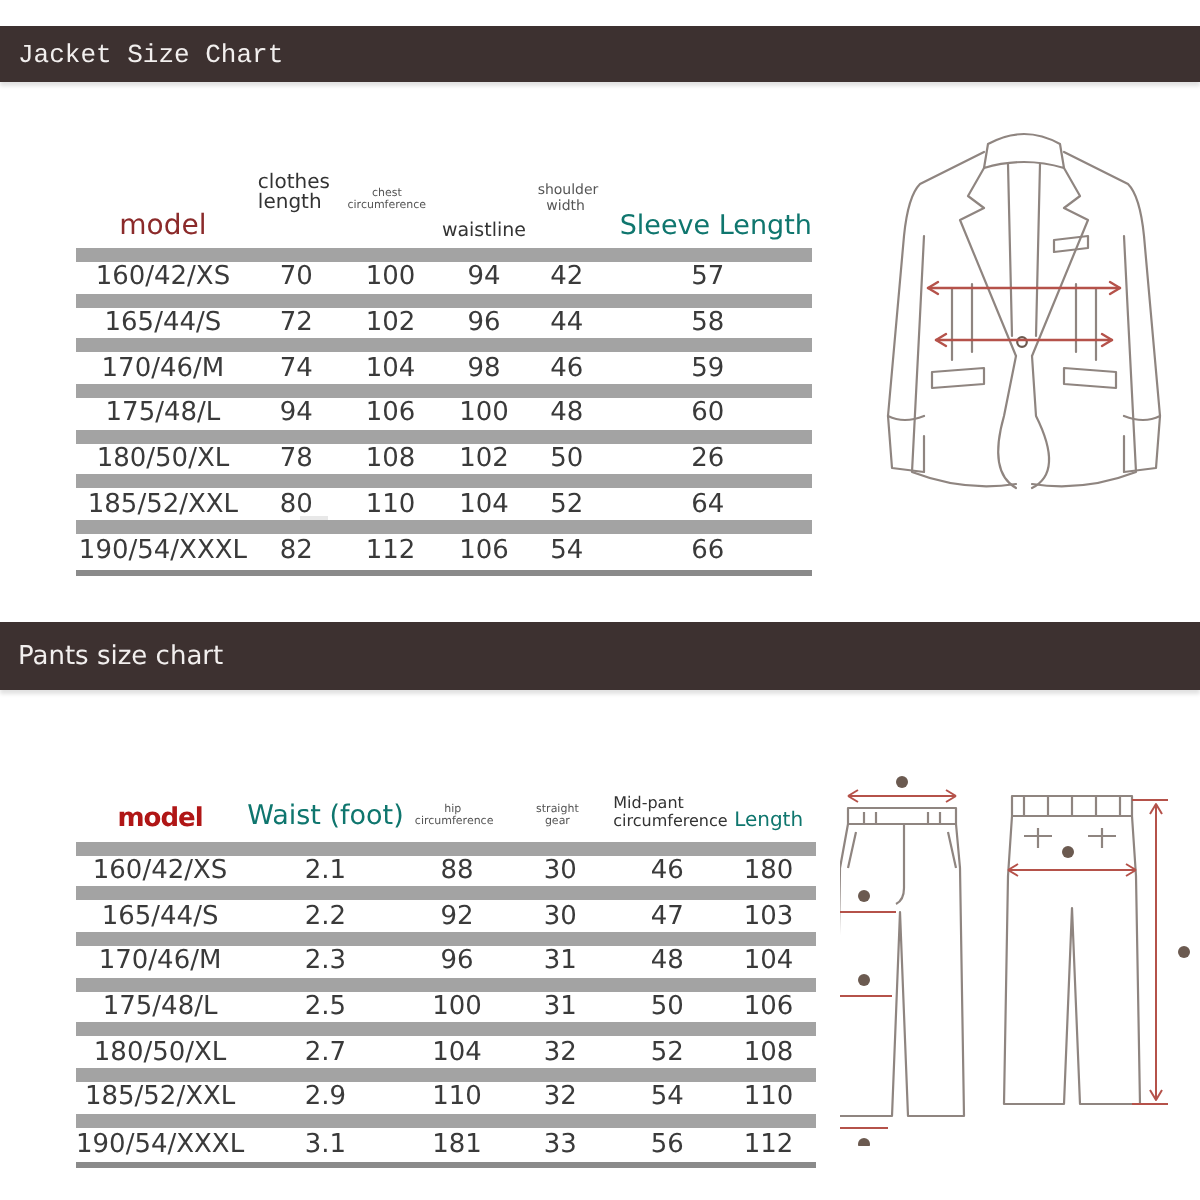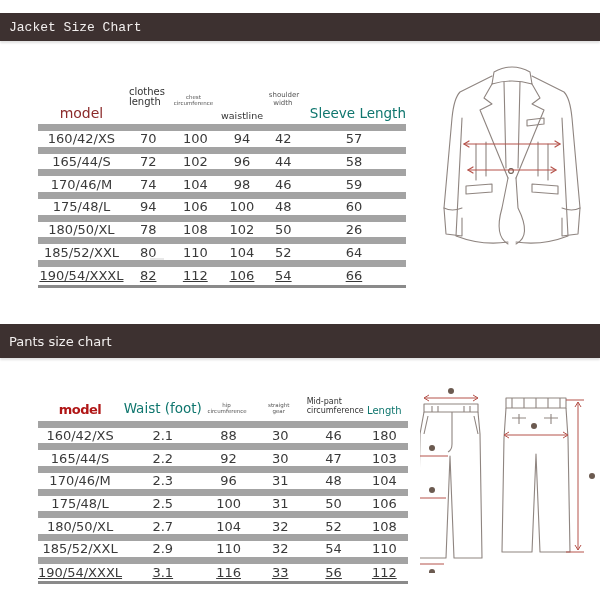--- a/index.html
+++ b/index.html
@@ -7,33 +7,33 @@
     body { position: relative; font-family: "DejaVu Sans", "Liberation Sans", sans-serif; color: #333; }
 
     .bar {
       position: absolute; left: 0; width: 600px;
       background: #3d3130; color: #f2efee;
       font-size: 13px; padding-left: 9px;
       display: flex; align-items: center;
       box-shadow: 0 2px 2px rgba(0,0,0,0.12);
     }
     .bar.jacket { top: 13px; height: 28px; font-family: Liberation Mono, monospace; }
-    .bar.pants { top: 324px; height: 34px; font-size: 13px; }
+    .bar.pants { top: 311px; height: 34px; font-size: 13px; }
 
     table.size {
       position: absolute; border-collapse: collapse;
       font-size: 13px; color: #3a3a3a; margin-top: 30px;
     }
     table.size td, table.size th {
       text-align: center; vertical-align: middle; padding: 0;
       font-weight: normal;
     }
     table.size thead th { vertical-align: bottom; padding-bottom: 17px; line-height: 1.0; }
     table.size tbody tr { border-top: 7px solid #a3a3a3; }
-    table.size tbody tr:last-child { border-bottom: 3px solid #8a8a8a; text-decoration: underline; }
+    table.size tbody tr:last-child { border-bottom: 3px solid #8a8a8a; }
     table.size tbody td { height: 22.7px; }
 
     .h-model { color: #8b2a2a; font-size: 14px; }
     .h-model.bold { color: #b01616; font-weight: bold; font-size: 13px; letter-spacing: -0.5px; }
     .h-small { font-size: 10px; color: #333; text-align: left !important; }
     .h-tiny { font-size: 5.5px; color: #555; text-align: left; line-height: 1.05 !important; }
     .h-mid { font-size: 9.5px; color: #333; }
     .h-big { font-size: 13.5px; color: #0f766e; white-space: nowrap; }
 
     #jacket-table { left: 38px; top: 57px; width: 368px; }
@@ -253,21 +253,21 @@
       <td>185/52/XXL</td>
       <td>2.9</td>
       <td>110</td>
       <td>32</td>
       <td>54</td>
       <td>110</td>
     </tr>
     <tr>
       <td>190/54/XXXL</td>
       <td>3.1</td>
-      <td>116</td>
+      <td>181</td>
       <td>33</td>
       <td>56</td>
       <td>112</td>
     </tr>
   </tbody>
 </table>
 
 <svg class="illus" id="pants-illus" viewBox="0 0 180 195" fill="none" stroke="#8f8580" stroke-width="1.1" stroke-linejoin="round">
 
   <g>

